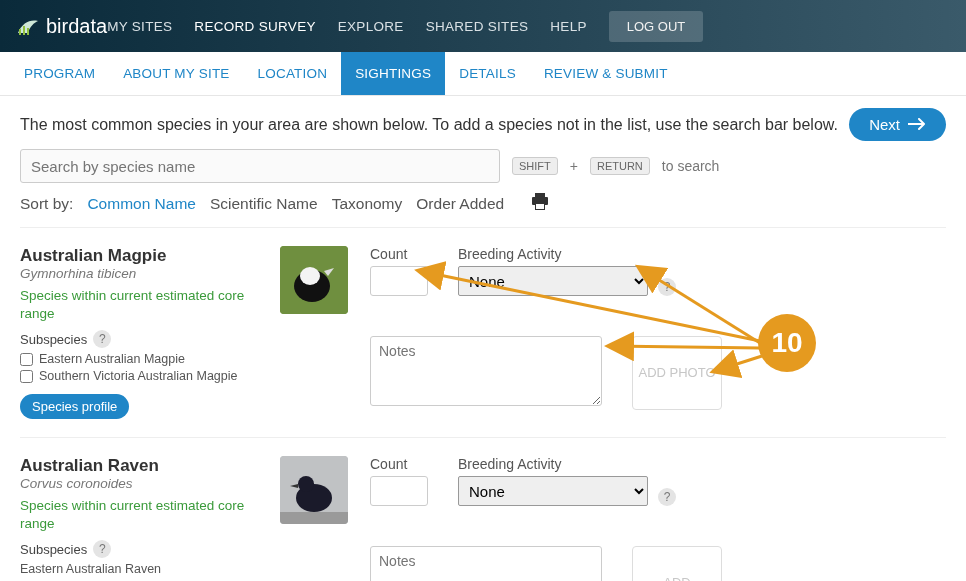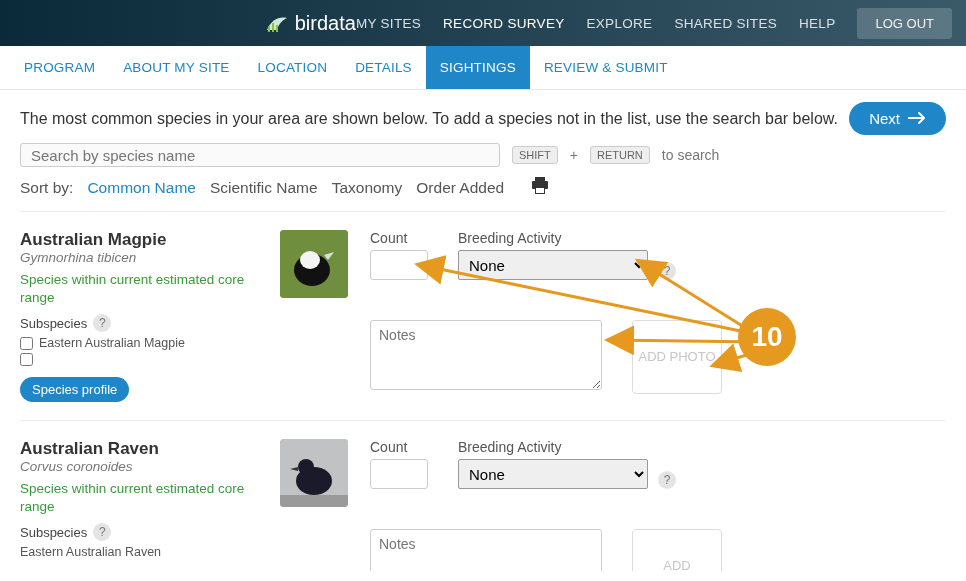--- a/index.html
+++ b/index.html
@@ -1,33 +1,33 @@
 <!DOCTYPE html>
 <html><head>
 <meta charset="utf-8">
 <style>
   * { box-sizing: border-box; margin: 0; padding: 0; }
   body { font-family: Arial, Helvetica, sans-serif; font-size: 14px; color: #333; width: 966px; height: 581px; overflow: hidden; background: #fff; }
-  .topbar { height: 46px; background: linear-gradient(to right, #0a2a3a, #3a5a6a); display: flex; align-items: center; padding: 16px 14px; justify-content: flex-end; }
+  .topbar { height: 52px; background: linear-gradient(to right, #0a2a3a, #3a5a6a); display: flex; align-items: center; padding: 16px 14px; justify-content: flex-start; }
   .logo { display: flex; align-items: center; gap: 6px; }
   .logo-text { color: #fff; font-size: 20px; font-weight: 400; }
   .logo-icon svg { display: block; }
   .topnav { display: flex; align-items: center; gap: 22px; }
   .topnav a { color: #d8e0e4; font-size: 13.5px; text-decoration: none; letter-spacing: 0.3px; }
   .topnav a.active { color: #fff; font-weight: 500; }
   .logout { background: rgba(255,255,255,0.18); color: #f2f2f2; padding: 8px 18px; border-radius: 3px; font-size: 13px; border: none; cursor: pointer; }
   .tabs { height: 44px; border-bottom: 1px solid #e6e6e6; display: flex; align-items: stretch; padding: 0 10px; background: #fff; }
   .tab { display: flex; align-items: center; padding: 0 14px; color: #1f86c7; font-size: 13.5px; cursor: pointer; letter-spacing: 0.2px; }
   .tab.active { background: #1f86c7; color: #fff; }
   .content { padding: 12px 20px 0 20px; height: calc(581px - 46px - 44px); position: relative; }
   .intro-row { display: flex; align-items: center; justify-content: space-between; margin-bottom: 8px; }
   .intro { font-size: 16px; color: #333; }
   .next-btn { background: #1f86c7; color: #fff; border: none; border-radius: 20px; padding: 8px 20px; font-size: 15px; display: inline-flex; align-items: center; gap: 8px; cursor: pointer; }
   .search-row { display: flex; align-items: center; gap: 12px; margin-bottom: 10px; }
-  .search-input { width: 480px; height: 24px; border: 1px solid #ccc; border-radius: 3px; padding: 4px 10px; font-size: 15px; color: #888; background: #fafafa; }
+  .search-input { width: 480px; height: 34px; border: 1px solid #ccc; border-radius: 3px; padding: 4px 10px; font-size: 15px; color: #888; background: #fafafa; }
   .kbd { background: #eee; border: 1px solid #ccc; border-radius: 3px; font-size: 11px; padding: 2px 6px; color: #666; font-family: inherit; }
   .hint { color: #777; font-size: 14px; }
   .sort-row { display: flex; align-items: center; gap: 14px; font-size: 15.5px; color: #555; margin-bottom: 12px; }
   .sort-row .opt { cursor: pointer; color: #555; }
   .sort-row .opt.active { color: #1f86c7; }
   .print-icon { cursor: pointer; margin-left: 12px; }
   .species-list { height: 360px; overflow-y: scroll; border-top: 1px solid #eee; }
   .species-card { padding: 18px 0 18px 0; border-bottom: 1px solid #eee; display: flex; gap: 20px; position: relative; }
   .col-left { width: 240px; }
   .sp-name { font-size: 17px; font-weight: 700; color: #333; }
@@ -80,22 +80,22 @@
     <a>SHARED SITES</a>
     <a>HELP</a>
     <button class="logout">LOG OUT</button>
   </div>
 </div>
 
 <div class="tabs">
   <div class="tab">PROGRAM</div>
   <div class="tab">ABOUT MY SITE</div>
   <div class="tab">LOCATION</div>
+  <div class="tab active">SIGHTINGS</div>
   <div class="tab">DETAILS</div>
-  <div class="tab active">SIGHTINGS</div>
   <div class="tab">REVIEW &amp; SUBMIT</div>
 </div>
 
 <div class="content">
 
   <div class="intro-row">
     <div class="intro">The most common species in your area are shown below. To add a species not in the list, use the search bar below.</div>
     <button class="next-btn">
       <span>Next</span>
       <span>
@@ -141,20 +141,21 @@
           <span>Subspecies</span>
           <span class="help-circle">?</span>
         </div>
         <div class="sub-list">
           <label>
               <input type="checkbox" style="">
               <span>Eastern Australian Magpie</span>
             </label>
           <label>
               <input type="checkbox" style="">
+              <span>Southern Victoria Australian Magpie</span>
             </label>
         </div>
         <button class="profile-btn">Species profile</button>
       </div>
       <div class="col-thumb">
         <div class="thumb">
           <svg class="bird-shape" viewBox="0 0 68 68">
               <rect width="68" height="68" fill="#6f8f3f"></rect>
               <ellipse cx="32" cy="40" rx="18" ry="16" fill="#111"></ellipse>
               <ellipse cx="30" cy="30" rx="10" ry="9" fill="#f4f4f4"></ellipse>
@@ -241,18 +242,18 @@
       <defs>
         <marker id="ah" markerWidth="10" markerHeight="10" refX="8" refY="5" orient="auto">
           <path d="M0 0 L10 5 L0 10 Z" fill="#e59a1f"></path>
         </marker>
       </defs>
       <line x1="760" y1="245" x2="420" y2="175" stroke="#e59a1f" stroke-width="3" marker-end="url(#ah)"></line>
       <line x1="760" y1="247" x2="640" y2="172" stroke="#e59a1f" stroke-width="3" marker-end="url(#ah)"></line>
       <line x1="760" y1="252" x2="610" y2="250" stroke="#e59a1f" stroke-width="3" marker-end="url(#ah)"></line>
       <line x1="762" y1="260" x2="715" y2="275" stroke="#e59a1f" stroke-width="3" marker-end="url(#ah)"></line>
     </svg>
-    <div class="anno-circle" style="left:738px; top:218px;">
+    <div class="anno-circle" style="left:758px; top:218px;">
       <span>10</span>
     </div>
   </div>
 
 </div>
 
 </body></html>

